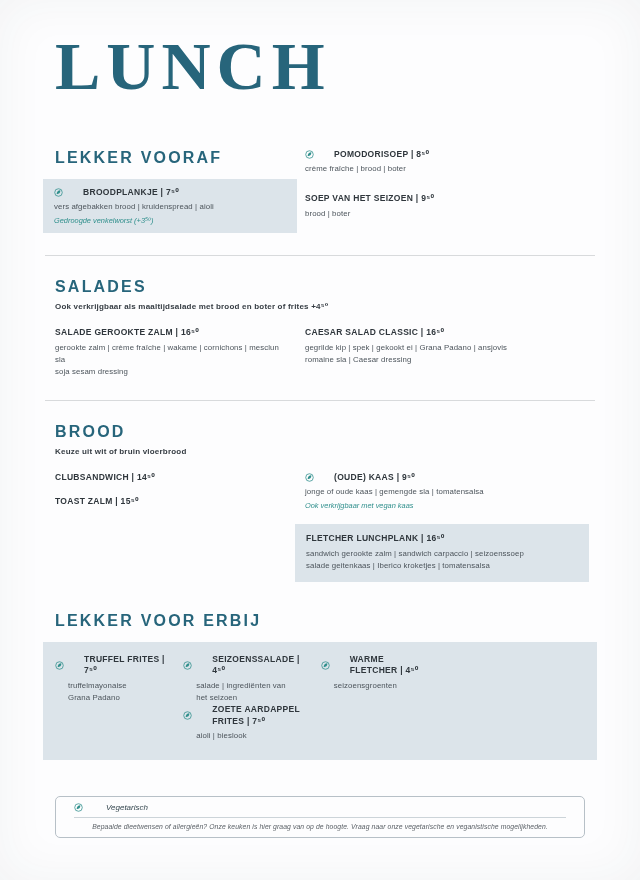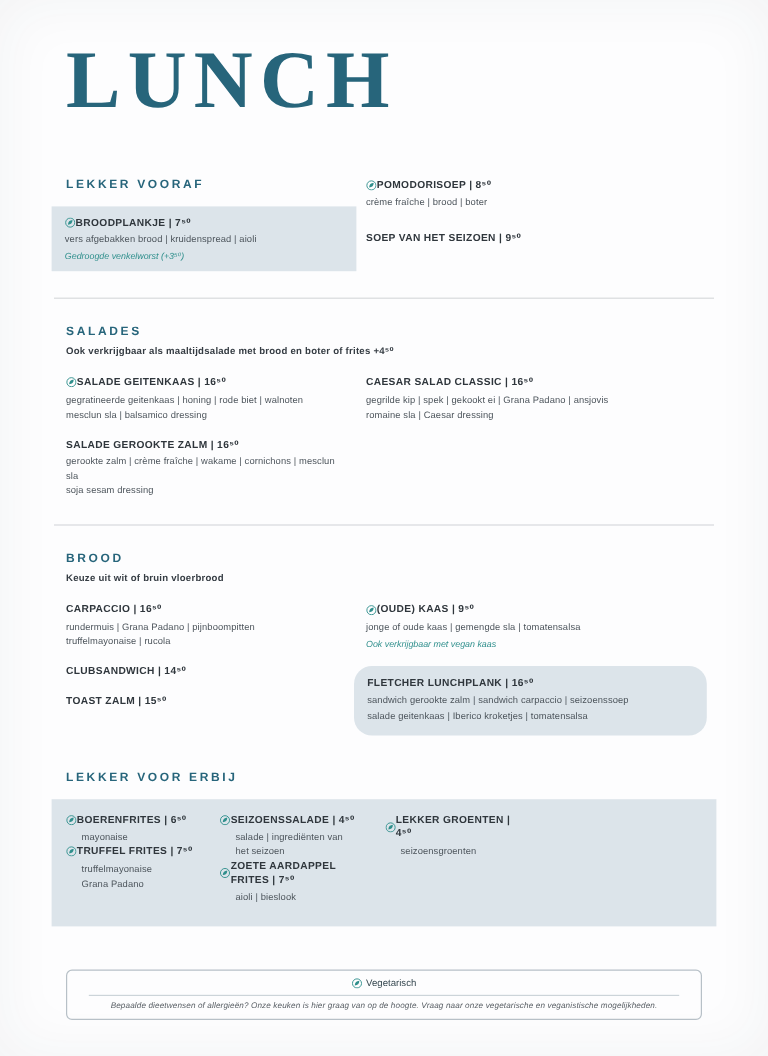--- a/index.html
+++ b/index.html
@@ -19,31 +19,31 @@
     color:var(--text-body);
   }
   .page{padding:34px 55px 0;}
   .menu-title{
     font-family:"Liberation Serif","DejaVu Serif",serif;
     font-size:68px;font-weight:700;line-height:.95;
     letter-spacing:6px;color:var(--accent);
     margin:0 0 50px;
   }
   .section-heading{
-    font-size:10px;font-weight:700;letter-spacing:2.2px;
+    font-size:16px;font-weight:700;letter-spacing:2.2px;
     color:var(--accent);margin:0 0 12px;
   }
   .section-sub{
     font-size:8px;font-weight:700;color:#353C43;
     margin:-6px 0 16px;letter-spacing:.2px;
   }
   .cols2{display:grid;grid-template-columns:236px 1fr;column-gap:14px;align-items:start;}
   .item + .item{margin-top:13px;}
   .item-title{
-    display:flex;align-items:center;gap:0;
+    display:flex;align-items:center;gap:20px;
     font-size:8.5px;font-weight:700;color:var(--text-dark);letter-spacing:.3px;
     line-height:1.35;
   }
   .item-desc{
     font-size:7.8px;color:var(--text-body);line-height:1.55;margin-top:3px;
     white-space:pre-line;letter-spacing:.1px;
   }
   .item-note{
     font-size:7.4px;font-style:italic;color:var(--veg);margin-top:3px;
   }
@@ -51,36 +51,36 @@
   .hl-box{
     background:var(--hl);
     padding:8px 10px 8px 11px;
     margin:0 -6px 0 -12px;
   }
   .divider{
     border:none;border-top:1px solid #d8dadc;
     margin:22px -10px;
   }
   .section-block{margin-top:12px;}
-  .fletcher-box{margin-top:14px;margin-left:-10px;margin-right:-4px;padding:9px 11px 10px;border-radius:15px;}
+  .fletcher-box{margin-top:14px;margin-left:-10px;margin-right:-4px;padding:9px 11px 10px;}
   .erbij{margin-top:30px;}
   .erbij-box{
     display:grid;grid-template-columns:1fr 1.08fr .95fr 1.22fr;gap:12px;
     background:var(--hl);margin:0 -12px;padding:12px 12px 18px;
   }
   .erbij-box .item-desc{padding-left:13px;}
   .erbij-box .item-desc.no-indent{padding-left:0;}
   .erbij-box .item + .item{margin-top:0;}
   .footer-box{
     border:1px solid #b7c0c7;border-radius:5px;
     margin:36px 0 0;padding:6px 18px 7px;text-align:center;
   }
   .footer-legend{
-    display:flex;justify-content:center;align-items:center;gap:3px;
-    font-size:8px;color:#35474f;
+    display:flex;justify-content:flex-start;align-items:center;gap:23px;
+    font-size:8px;font-style:italic;color:#35474f;
     border-bottom:1px solid #ccd4d9;padding-bottom:5px;margin-bottom:5px;
   }
   .footer-note{font-size:6.8px;font-style:italic;color:#5a6066;letter-spacing:.1px;}
 </style>
 </head>
 <body>
 
 <svg width="0" height="0" style="position:absolute" aria-hidden="true">
   <symbol id="veg-sym" viewBox="0 0 20 20">
     <circle cx="10" cy="10" r="8.4" fill="none" stroke="currentColor" stroke-width="1.7"></circle>
@@ -116,43 +116,34 @@
               <use href="#veg-sym"></use>
             </svg>
           <span>POMODORISOEP | 8⁵⁰</span>
         </div>
         <div class="item-desc">crème fraîche | brood | boter</div>
       </div>
       <div class="item" style="margin-top:18px">
         <div class="item-title">
           <span>SOEP VAN HET SEIZOEN | 9⁵⁰</span>
         </div>
+        <div class="item-desc">brood | boter</div>
       </div>
     </section>
   </div>
 
   <hr class="divider">
 
   <section class="section-block">
     <h2 class="section-heading">SALADES</h2>
     <div class="section-sub">Ook verkrijgbaar als maaltijdsalade met brood en boter of frites +4⁵⁰</div>
     <div class="cols2">
       <div>
         <div class="item">
           <div class="item-title">
-            <svg class="veg">
-                <use href="#veg-sym"></use>
-              </svg>
-            <span>SALADE GEITENKAAS | 16⁵⁰</span>
-          </div>
-          <div class="item-desc">gegratineerde geitenkaas | honing | rode biet | walnoten
-mesclun sla | balsamico dressing</div>
-        </div>
-        <div class="item">
-          <div class="item-title">
             <span>SALADE GEROOKTE ZALM | 16⁵⁰</span>
           </div>
           <div class="item-desc">gerookte zalm | crème fraîche | wakame | cornichons | mesclun sla
 soja sesam dressing</div>
         </div>
       </div>
       <div>
         <div class="item">
           <div class="item-title">
             <span>CAESAR SALAD CLASSIC | 16⁵⁰</span>
@@ -164,27 +155,20 @@
     </div>
   </section>
 
   <hr class="divider">
 
   <section class="section-block">
     <h2 class="section-heading">BROOD</h2>
     <div class="section-sub">Keuze uit wit of bruin vloerbrood</div>
     <div class="cols2">
       <div>
-        <div class="item">
-          <div class="item-title">
-            <span>CARPACCIO | 16⁵⁰</span>
-          </div>
-          <div class="item-desc">rundermuis | Grana Padano | pijnboompitten
-truffelmayonaise | rucola</div>
-        </div>
         <div class="item">
           <div class="item-title">
             <span>CLUBSANDWICH | 14⁵⁰</span>
           </div>
         </div>
         <div class="item">
           <div class="item-title">
             <span>TOAST ZALM | 15⁵⁰</span>
           </div>
         </div>
@@ -215,29 +199,20 @@
 
   <section class="erbij">
     <h2 class="section-heading">LEKKER VOOR ERBIJ</h2>
     <div class="erbij-box">
       <div>
         <div class="item">
           <div class="item-title">
             <svg class="veg">
                 <use href="#veg-sym"></use>
               </svg>
-            <span>BOERENFRITES | 6⁵⁰</span>
-          </div>
-          <div class="item-desc">mayonaise</div>
-        </div>
-        <div class="item">
-          <div class="item-title">
-            <svg class="veg">
-                <use href="#veg-sym"></use>
-              </svg>
             <span>TRUFFEL FRITES | 7⁵⁰</span>
           </div>
           <div class="item-desc">truffelmayonaise
 Grana Padano</div>
         </div>
       </div>
       <div>
         <div class="item">
           <div class="item-title">
             <svg class="veg">
@@ -257,21 +232,21 @@
           </div>
           <div class="item-desc">aioli | bieslook</div>
         </div>
       </div>
       <div>
         <div class="item">
           <div class="item-title">
             <svg class="veg">
                 <use href="#veg-sym"></use>
               </svg>
-            <span>LEKKER GROENTEN | 4⁵⁰</span>
+            <span>WARME FLETCHER | 4⁵⁰</span>
           </div>
           <div class="item-desc">seizoensgroenten</div>
         </div>
       </div>
     </div>
   </section>
 
   <div class="footer-box">
     <div class="footer-legend">
       <svg class="veg">

